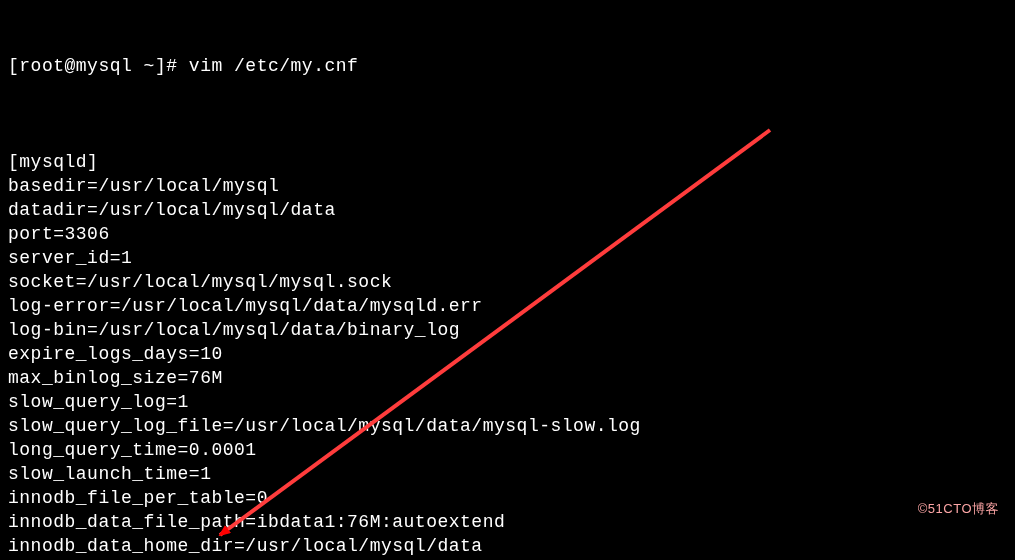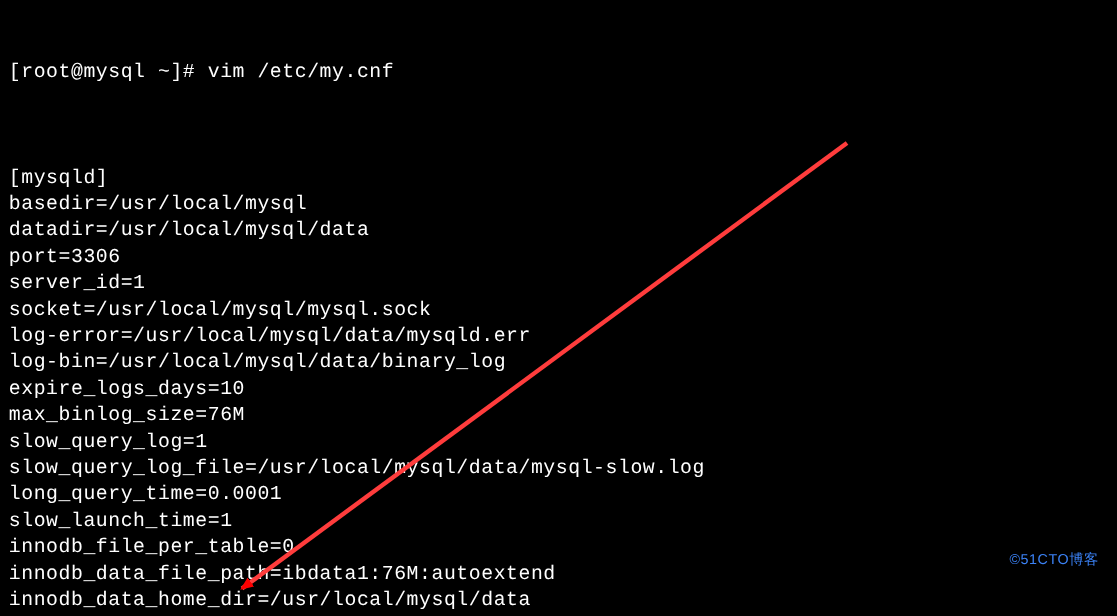--- a/index.html
+++ b/index.html
@@ -17,21 +17,21 @@
     padding: 6px 8px;
     line-height: 24px;
     white-space: pre;
     letter-spacing: 0.5px;
   }
   .line { display: block; }
   .watermark {
     position: absolute;
     right: 16px;
     bottom: 42px;
-    color: #3b82f6;
+    color: #fca5a5;
     font-family: sans-serif;
     font-size: 13px;
     letter-spacing: 0.5px;
   }
   .annotation-arrow {
     position: absolute;
     left: 0; top: 0;
     pointer-events: none;
   }
 </style>

